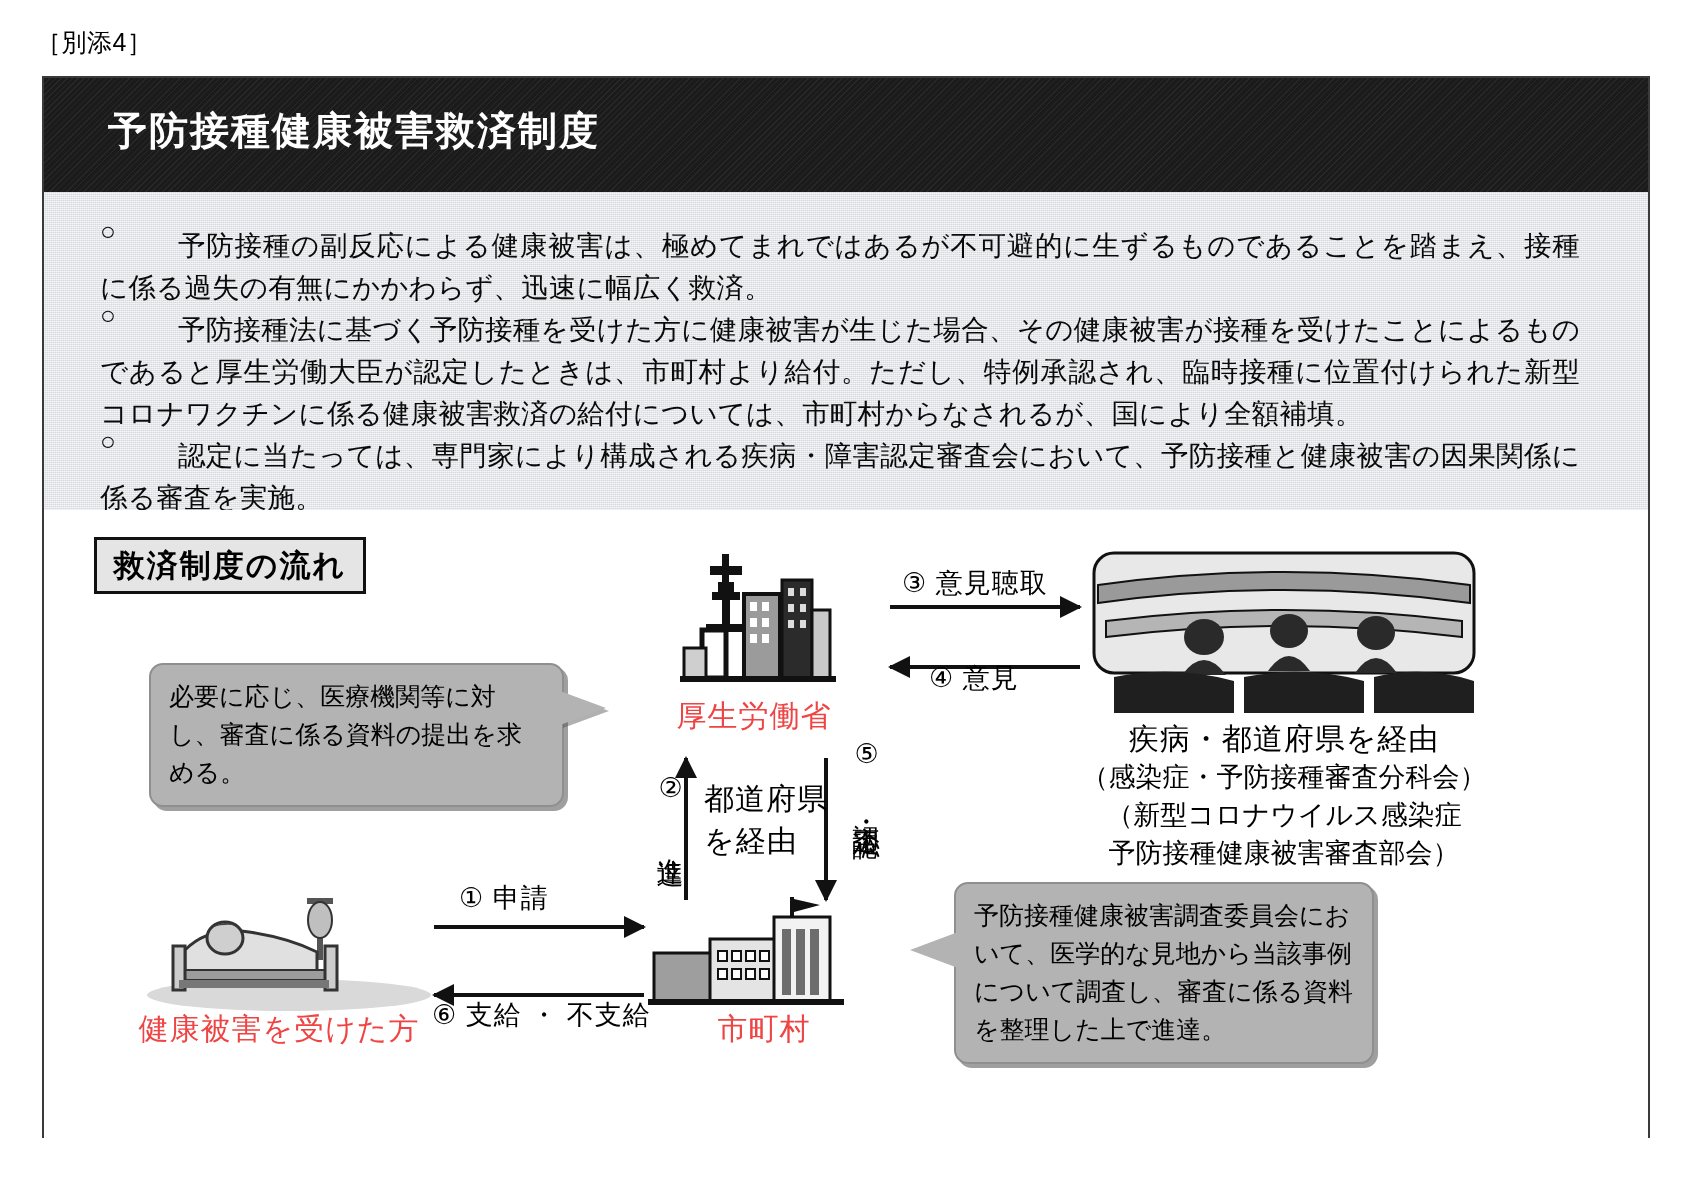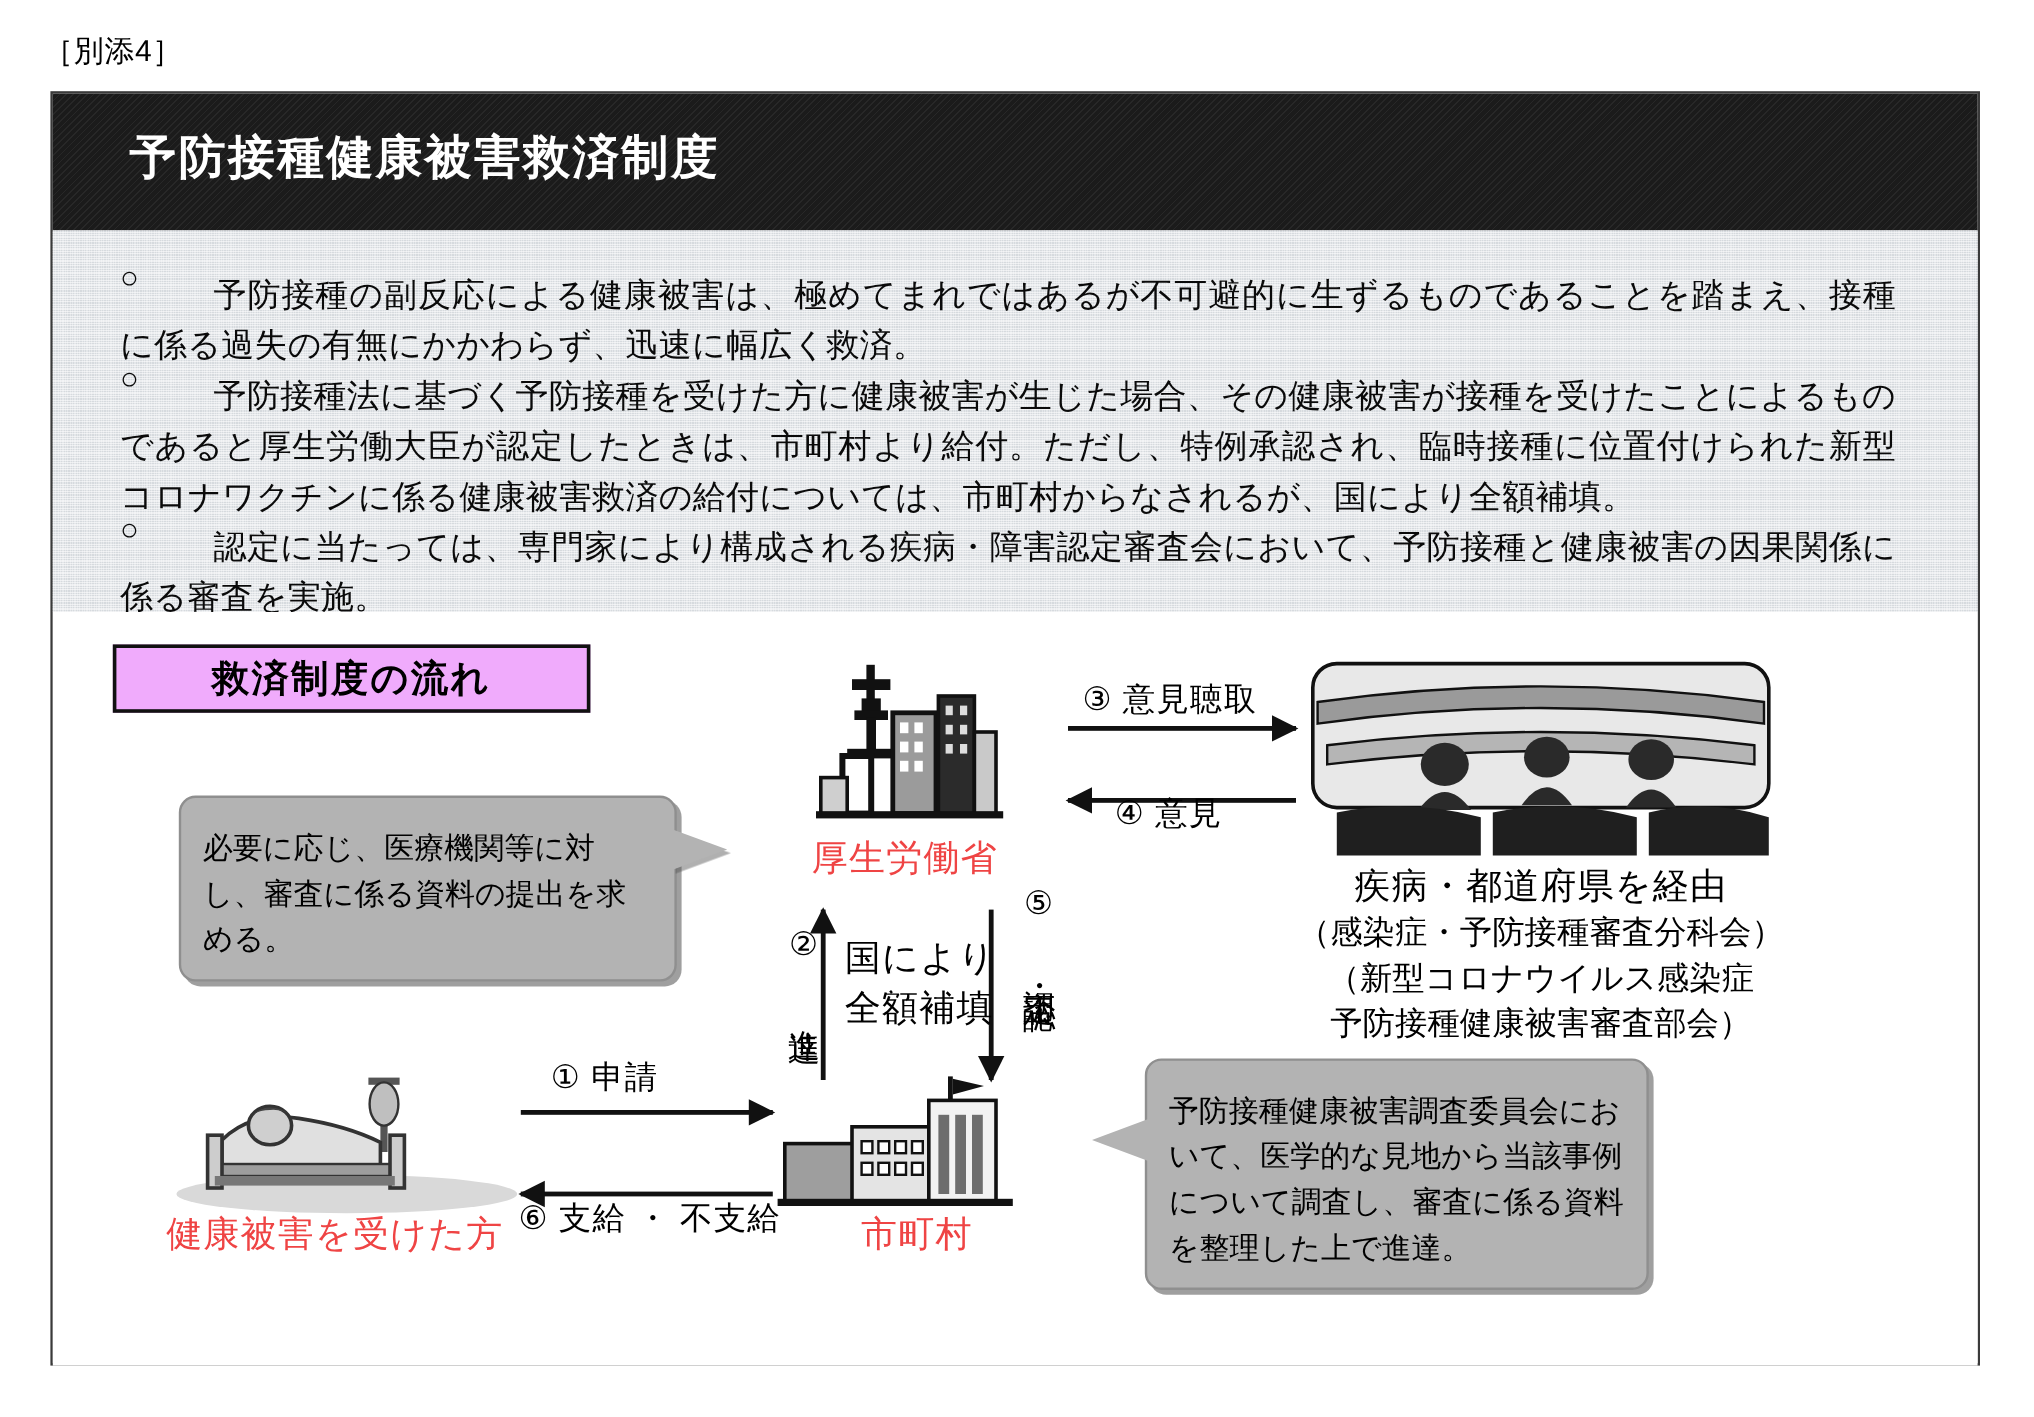--- a/index.html
+++ b/index.html
@@ -110,44 +110,44 @@
     top: 510px;
     width: 1604px;
     height: 628px;
     background: #ffffff;
   }
 
   .flow-title {
     position: absolute;
     left: 50px;
     top: 27px;
-    width: 398px;
+    width: 272px;
     height: 57px;
     border: 3px solid #111;
-    background: #f0abfc;
+    background: #e5e5e5;
     box-sizing: border-box;
     display: flex;
     align-items: center;
     justify-content: center;
   }
   .flow-title span {
     font-size: 31px;
     font-weight: bold;
     letter-spacing: 2px;
     color: #000;
   }
 
   
   .bubble {
     position: absolute;
     background: #b3b3b3;
     border: 2px solid #8f8f8f;
     border-radius: 14px;
     box-shadow: 4px 4px 0 rgba(80,80,80,0.55);
-    padding: 23px 16px 14px 18px;
+    padding: 12px 16px 14px 18px;
     font-size: 25px;
     line-height: 38px;
     color: #000;
     box-sizing: border-box;
   }
   .bubble .tail {
     position: absolute;
     width: 0; height: 0;
   }
 
@@ -394,21 +394,21 @@
     <div class="h-arrow left" id="arrow4"></div>
     <div class="arrow-label" id="lbl4">④ 意見</div>
 
     <div class="bubble" id="bubble-left">
       <span class="tail"></span>
       <span>必要に応じ、医療機関等に対し、審査に係る資料の提出を求める。</span>
     </div>
 
     <div class="vlabel" id="lbl2">② 進達</div>
     <div class="v-arrow" id="arrow2"></div>
-    <div id="lbl-pref">国により全額補填</div>
+    <div id="lbl-pref">都道府県を経由</div>
     <div class="v-arrow down" id="arrow5"></div>
     <div class="vlabel" id="lbl5">⑤ 認定・否認</div>
 
     <svg class="art" id="art-city" viewBox="0 0 250 120">
       <rect x="146" y="2" width="4" height="22" fill="#111"></rect>
       <path d="M150 4 L176 10 L150 17 Z" fill="#111"></path>
       <rect x="10" y="58" width="62" height="48" fill="#9e9e9e" stroke="#111" stroke-width="3"></rect>
       <rect x="66" y="44" width="68" height="62" fill="#e4e4e4" stroke="#111" stroke-width="3"></rect>
       <rect x="74" y="56" width="9" height="10" fill="#fff" stroke="#111" stroke-width="2"></rect>
       <rect x="88" y="56" width="9" height="10" fill="#fff" stroke="#111" stroke-width="2"></rect>

